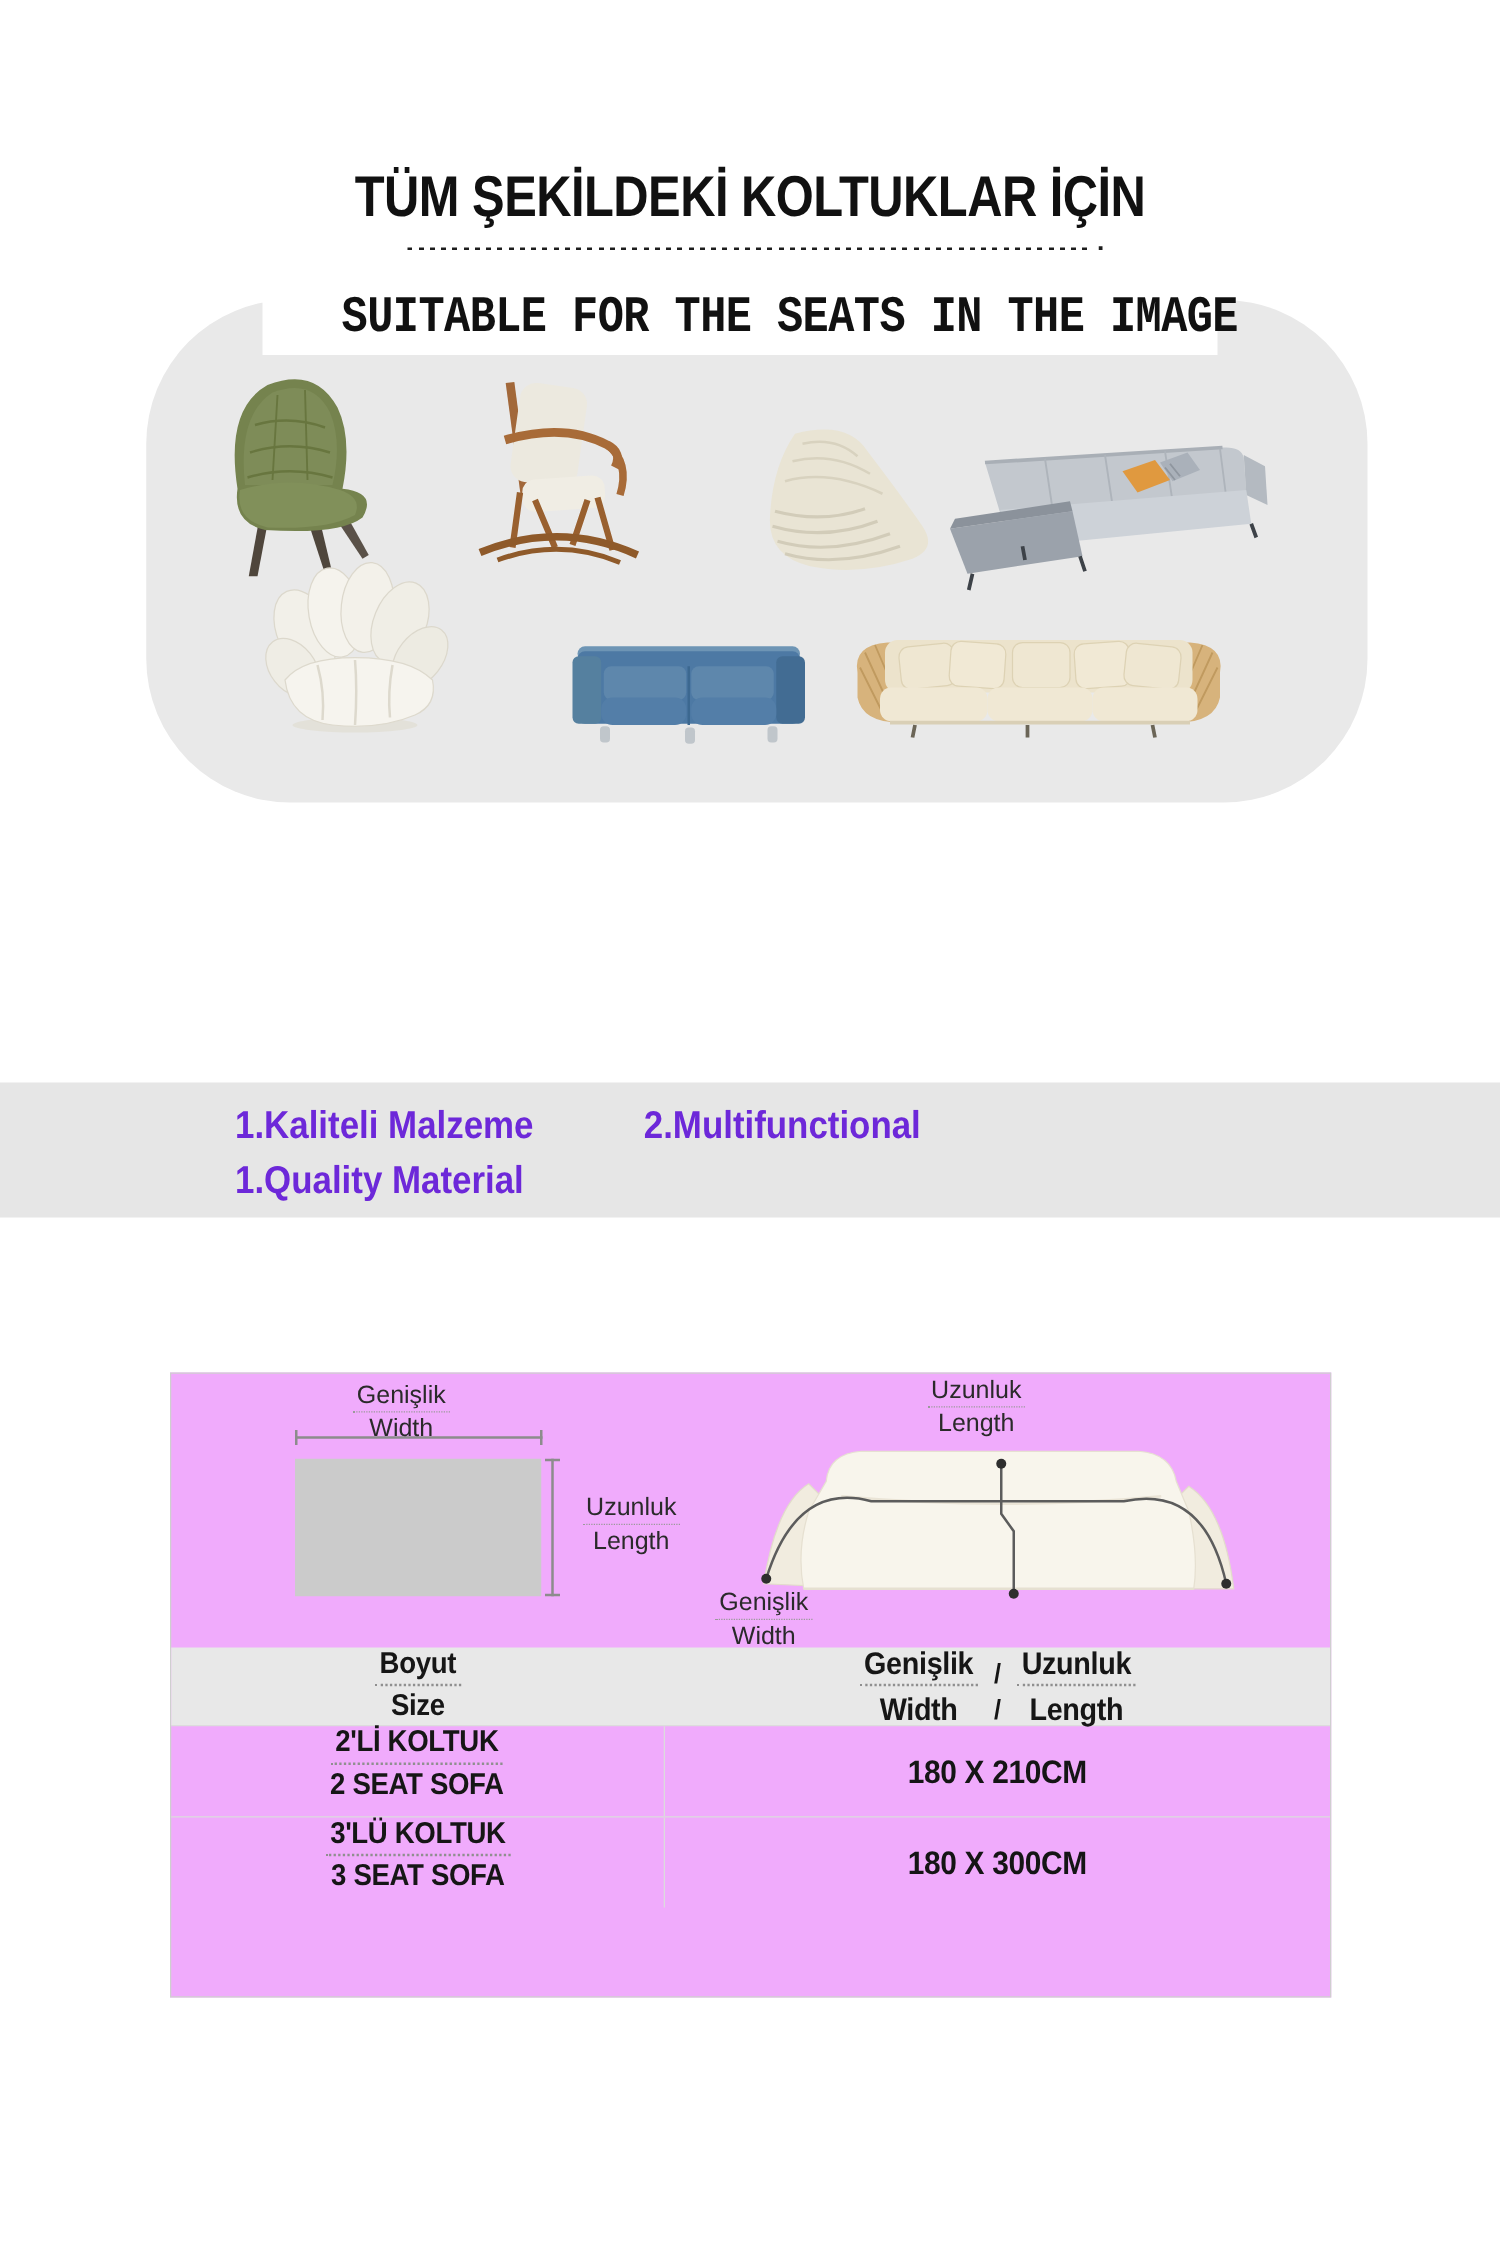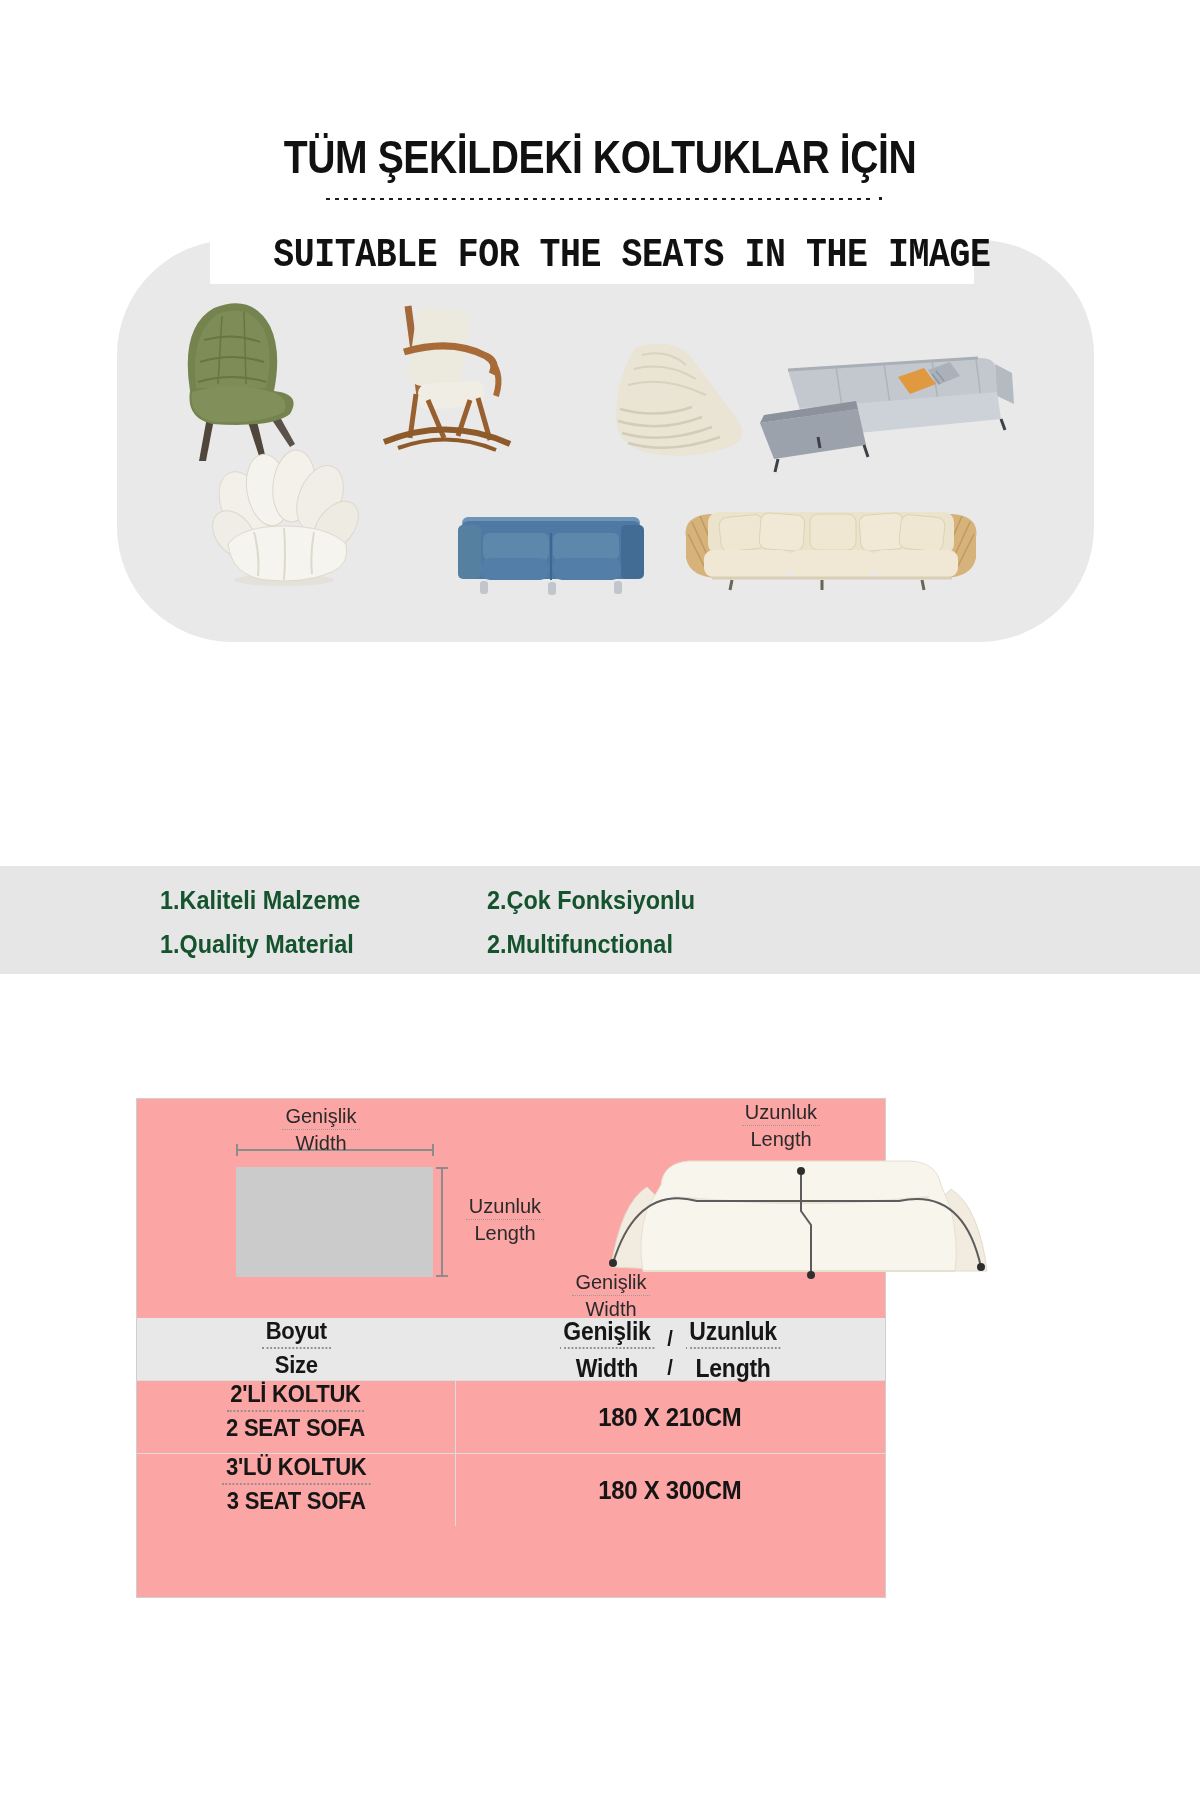--- a/index.html
+++ b/index.html
@@ -16,27 +16,27 @@
   .dotted-sep::after{content:'';position:absolute;right:-8px;top:-1px;width:3px;height:7px;background:#1d1d1d;}
   .panel{position:absolute;left:117px;top:240px;width:977px;height:402px;background:#e9e9e9;border-radius:115px;}
   .title-box{position:absolute;left:210px;top:200px;width:764px;height:84px;background:#ffffff;z-index:2;
              text-align:center;padding-top:0;font-family:Liberation Mono, monospace;}
   .title-box .cond{margin-top:32px;font-size:41px;font-weight:bold;letter-spacing:-.5px;color:#111;}
 
   .furn{position:absolute;z-index:1;}
 
   
   .features{position:absolute;left:0;top:866px;width:1200px;height:108px;background:#e6e6e6;}
-  .feature{position:absolute;top:12px;font-size:26px;font-weight:bold;line-height:44px;color:#14532d;}
+  .feature{position:absolute;top:12px;font-size:31px;font-weight:bold;line-height:44px;color:#6d28d9;margin-left:28px;}
   .feature div{display:block;}
   .f1{left:160px;} .f2{left:487px;} .f3{left:794px;}
 
   
-  .sizes{position:absolute;left:136px;top:1098px;width:750px;height:500px;box-sizing:border-box;
-         border:1px solid #cfcfcf;background:#fca5a5;}
+  .sizes{position:absolute;left:136px;top:1098px;width:929px;height:500px;box-sizing:border-box;
+         border:1px solid #cfcfcf;background:#f0abfc;}
   .diagram{position:relative;width:100%;height:219px;}
   .lbl{position:absolute;text-align:center;font-size:20px;line-height:22px;color:#2a2a2a;z-index:2;}
   .lbl .lt{display:inline-block;border-bottom:1px dotted #9a9a9a;padding:0 3px 2px;margin-bottom:2px;}
   .lbl .le{display:block;}
   .lbl-wl{left:128px;top:6px;width:112px;}
   .lbl-ll{left:320px;top:96px;width:96px;}
   .lbl-lt{left:588px;top:2px;width:112px;}
   .lbl-wb{left:418px;top:172px;width:112px;}
   .h-measure{position:absolute;left:99px;top:50px;width:198px;height:12px;border-top:2px solid #8c8c8c;}
   .h-measure::before,.h-measure::after{content:'';position:absolute;top:-7px;width:2px;height:12px;background:#8c8c8c;}
@@ -162,21 +162,20 @@
     <path d="M40 80 L280 80" stroke="#d9cfb6" stroke-width="3"></path>
     <path d="M60 82 l-2 10 M150 82 l0 10 M250 82 l2 10" stroke="#6b6557" stroke-width="3"></path>
   </svg>
 
   <div class="features">
     <div class="feature f1">
       <div><span class="cond-l">1.Kaliteli Malzeme</span></div>
       <div><span class="cond-l">1.Quality Material</span></div>
     </div>
     <div class="feature f2">
-      <div><span class="cond-l">2.Çok Fonksiyonlu</span></div>
       <div><span class="cond-l">2.Multifunctional</span></div>
     </div>
   </div>
 
   <div class="sizes">
     <div class="diagram">
 
       <div class="lbl lbl-wl">
         <span class="lt">Genişlik</span>
         <span class="le">Width</span>

